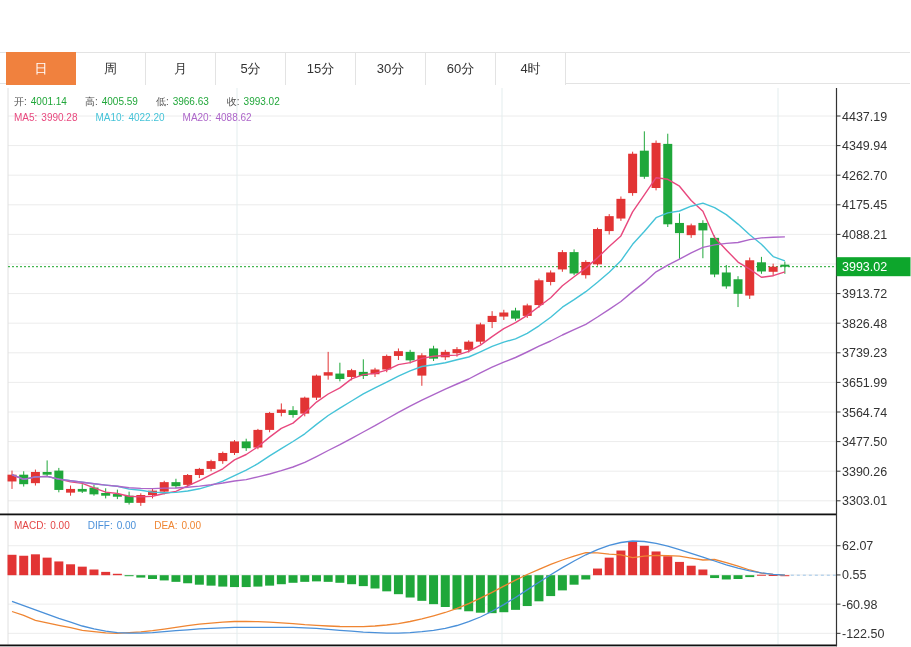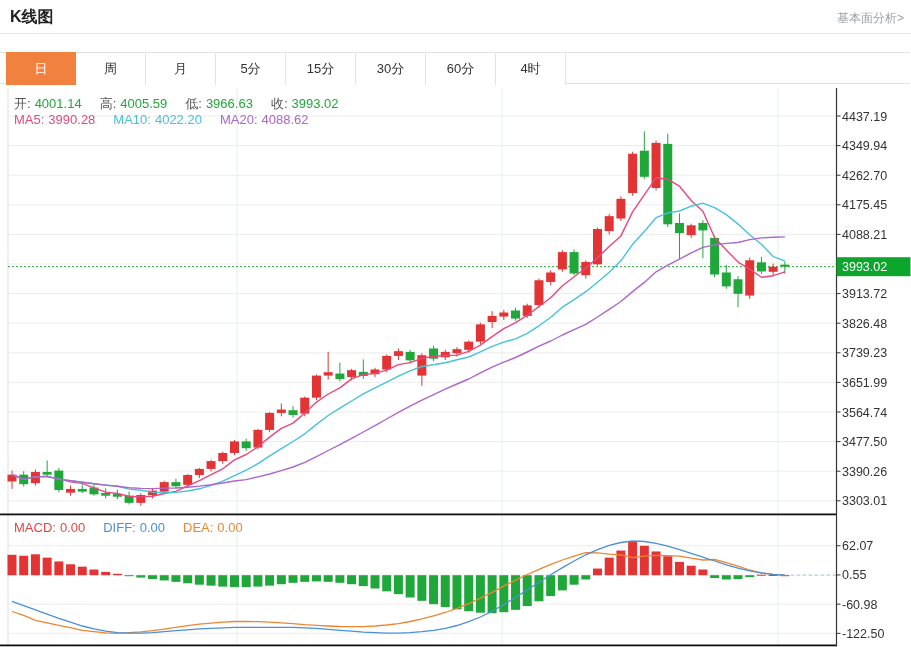--- a/index.html
+++ b/index.html
@@ -9,33 +9,29 @@
   .hdr-title{position:absolute;left:10px;top:7px;font-size:16px;font-weight:bold;color:#222;}
   .hdr-link{position:absolute;right:7px;top:10px;font-size:12px;color:#9aa0a6;cursor:pointer;text-decoration:none;}
   .tabstrip{position:absolute;left:0;top:52px;width:910px;height:32px;background:#fff;
             border-top:1px solid #e3e3e3;border-bottom:1px solid #e3e3e3;box-sizing:border-box;
             padding-left:6px;display:flex;}
   .tab{width:70px;height:32px;line-height:31px;text-align:center;font-size:13px;color:#333;
        border-right:1px solid #e3e3e3;box-sizing:border-box;cursor:pointer;background:#fff;margin-top:-1px;
        border-top:1px solid #e3e3e3;height:33px;}
   .tab:first-child{border-left:1px solid #e3e3e3;}
   .tab.active{background:#f0813e;color:#fff;border-color:#f0813e;}
-  .legend{position:absolute;font-size:13px;white-space:nowrap;pointer-events:none;}
+  .legend{position:absolute;font-size:10px;white-space:nowrap;pointer-events:none;}
   .legend span{margin-right:4px;}
   .legend .pair{margin-right:14px;}
   #chart{position:absolute;left:0;top:0;}
 </style>
 </head>
 <body>
 
 <div class="app">
-  <div class="hdr">
-    <div class="hdr-title">K线图</div>
-    <a class="hdr-link">基本面分析&gt;</a>
-  </div>
 
   <div class="tabstrip" id="tabstrip">
       <div class="tab active">日</div>
       <div class="tab">周</div>
       <div class="tab">月</div>
       <div class="tab">5分</div>
       <div class="tab">15分</div>
       <div class="tab">30分</div>
       <div class="tab">60分</div>
       <div class="tab">4时</div>

